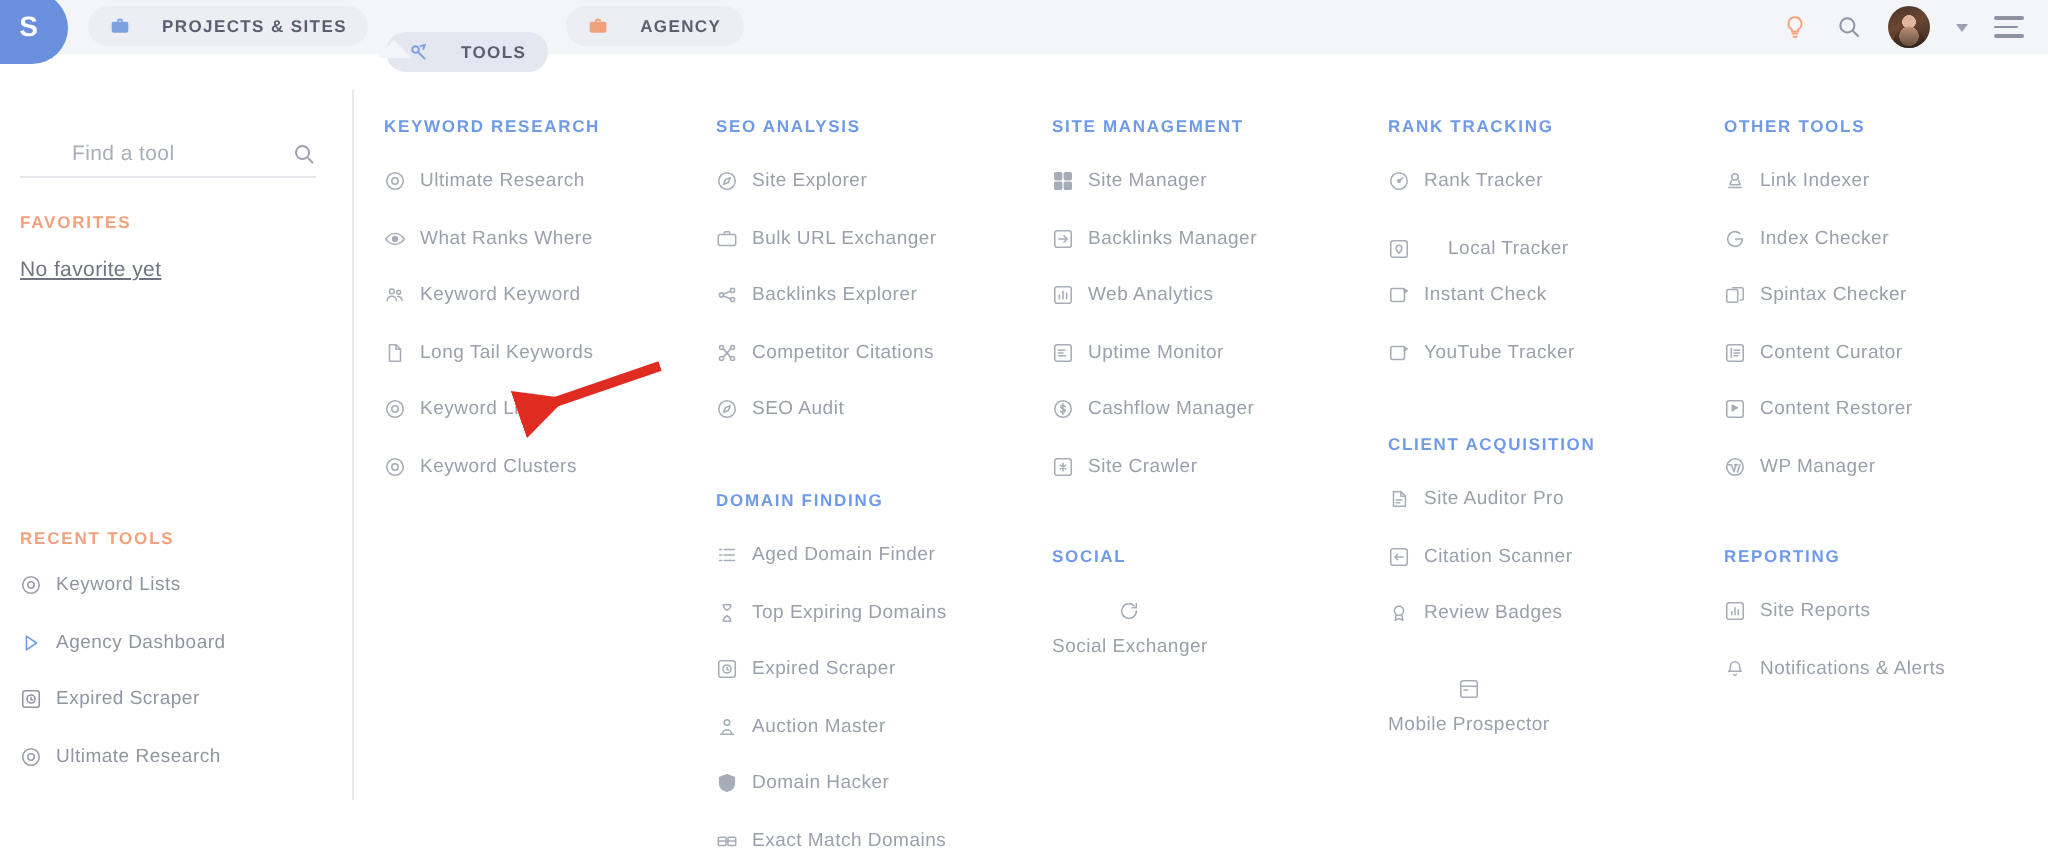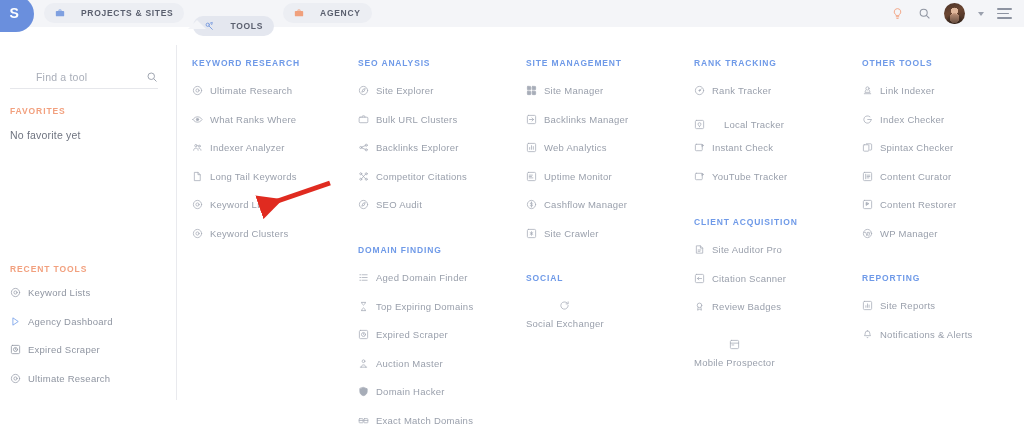--- a/index.html
+++ b/index.html
@@ -98,21 +98,21 @@
     font-family:"Liberation Sans", sans-serif; font-size:10.5px;
     color:#9ea4b0; width:110px; letter-spacing:.2px;
   }
   .search-input::placeholder { color:#a9aeb9; }
 
   .sb-section-title {
     position:absolute; left:10px;
     font-size:8.5px; font-weight:700; letter-spacing:.9px;
     color:#f2a07e;
   }
-  .sb-note { position:absolute; left:10px; font-size:10.5px; color:#6f7480; letter-spacing:.2px;}
+  .sb-note { position:absolute; left:10px; font-size:10.5px; color:#6f7480; letter-spacing:.2px;text-decoration:underline;}
 
   .sb-item { position:absolute; left:10px; display:flex; align-items:center; gap:7px; cursor:pointer;}
   .sb-item-label { font-size:9.5px; color:#8f95a1; letter-spacing:.25px; white-space:nowrap;}
 
   
   .cols { position:absolute; left:0; top:27px; width:864px; height:407px; }
   .col { position:absolute; top:0; }
   .col-head {
     position:absolute;
     font-size:8.5px; font-weight:700; letter-spacing:.85px; color:#6f9ae8;
@@ -262,21 +262,21 @@
         <span class="tool-label">What Ranks Where</span>
       </div>
       <div class="tool" style="top: 115.2px;">
         <span style="display: flex;">
           <svg class="tool-ico" viewBox="0 0 24 24" fill="none" stroke="#a7adb8" stroke-width="1.7" stroke-linecap="round" stroke-linejoin="round">
             <circle cx="8.5" cy="8" r="2.6"></circle>
             <circle cx="16" cy="9" r="2.1"></circle>
             <path d="M3.5 18c0-2.7 2.2-4.6 5-4.6s5 1.9 5 4.6M15 13.6c2.6.1 4.6 1.9 4.6 4.4"></path>
           </svg>
         </span>
-        <span class="tool-label">Indexer Analyzer</span>
+        <span class="tool-label">Keyword Keyword</span>
       </div>
       <div class="tool" style="top: 143.8px;">
         <span style="display: flex;">
           <svg class="tool-ico" viewBox="0 0 24 24" fill="none" stroke="#a7adb8" stroke-width="1.7" stroke-linecap="round" stroke-linejoin="round">
             <path d="M6 3h7l5 5v13H6z"></path>
             <path d="M13 3v5h5"></path>
           </svg>
         </span>
         <span class="tool-label">Long Tail Keywords</span>
       </div>
@@ -310,21 +310,21 @@
         </span>
         <span class="tool-label">Site Explorer</span>
       </div>
       <div class="tool" style="top: 86.6px;">
         <span style="display: flex;">
           <svg class="tool-ico" viewBox="0 0 24 24" fill="none" stroke="#a7adb8" stroke-width="1.7" stroke-linecap="round" stroke-linejoin="round">
             <rect x="2.5" y="7" width="19" height="12" rx="2"></rect>
             <path d="M9 7V5.5A1.5 1.5 0 0 1 10.5 4h3A1.5 1.5 0 0 1 15 5.5V7"></path>
           </svg>
         </span>
-        <span class="tool-label">Bulk URL Clusters</span>
+        <span class="tool-label">Bulk URL Exchanger</span>
       </div>
       <div class="tool" style="top: 115.2px;">
         <span style="display: flex;">
           <svg class="tool-ico" viewBox="0 0 24 24" fill="none" stroke="#a7adb8" stroke-width="1.7" stroke-linecap="round" stroke-linejoin="round">
             <circle cx="6" cy="12" r="2.3"></circle>
             <circle cx="18" cy="7" r="2.3"></circle>
             <circle cx="18" cy="17" r="2.3"></circle>
             <path d="M8 11l8-3M8 13l8 3"></path>
           </svg>
         </span>

